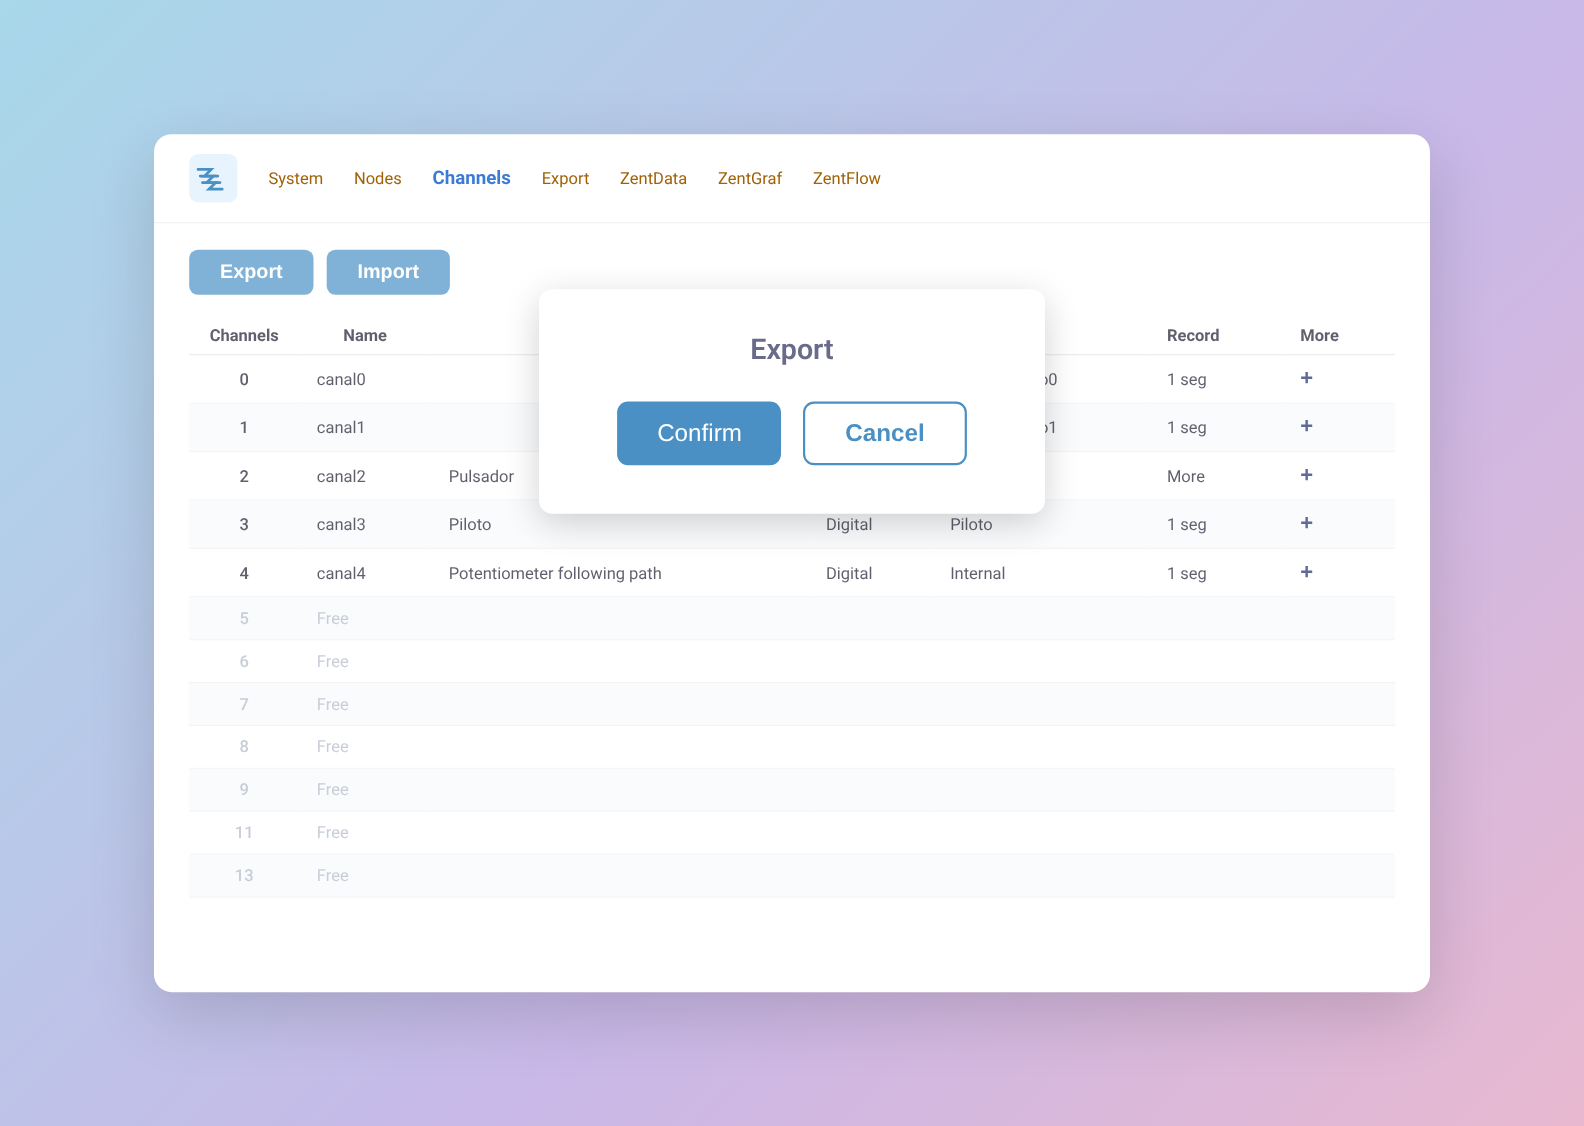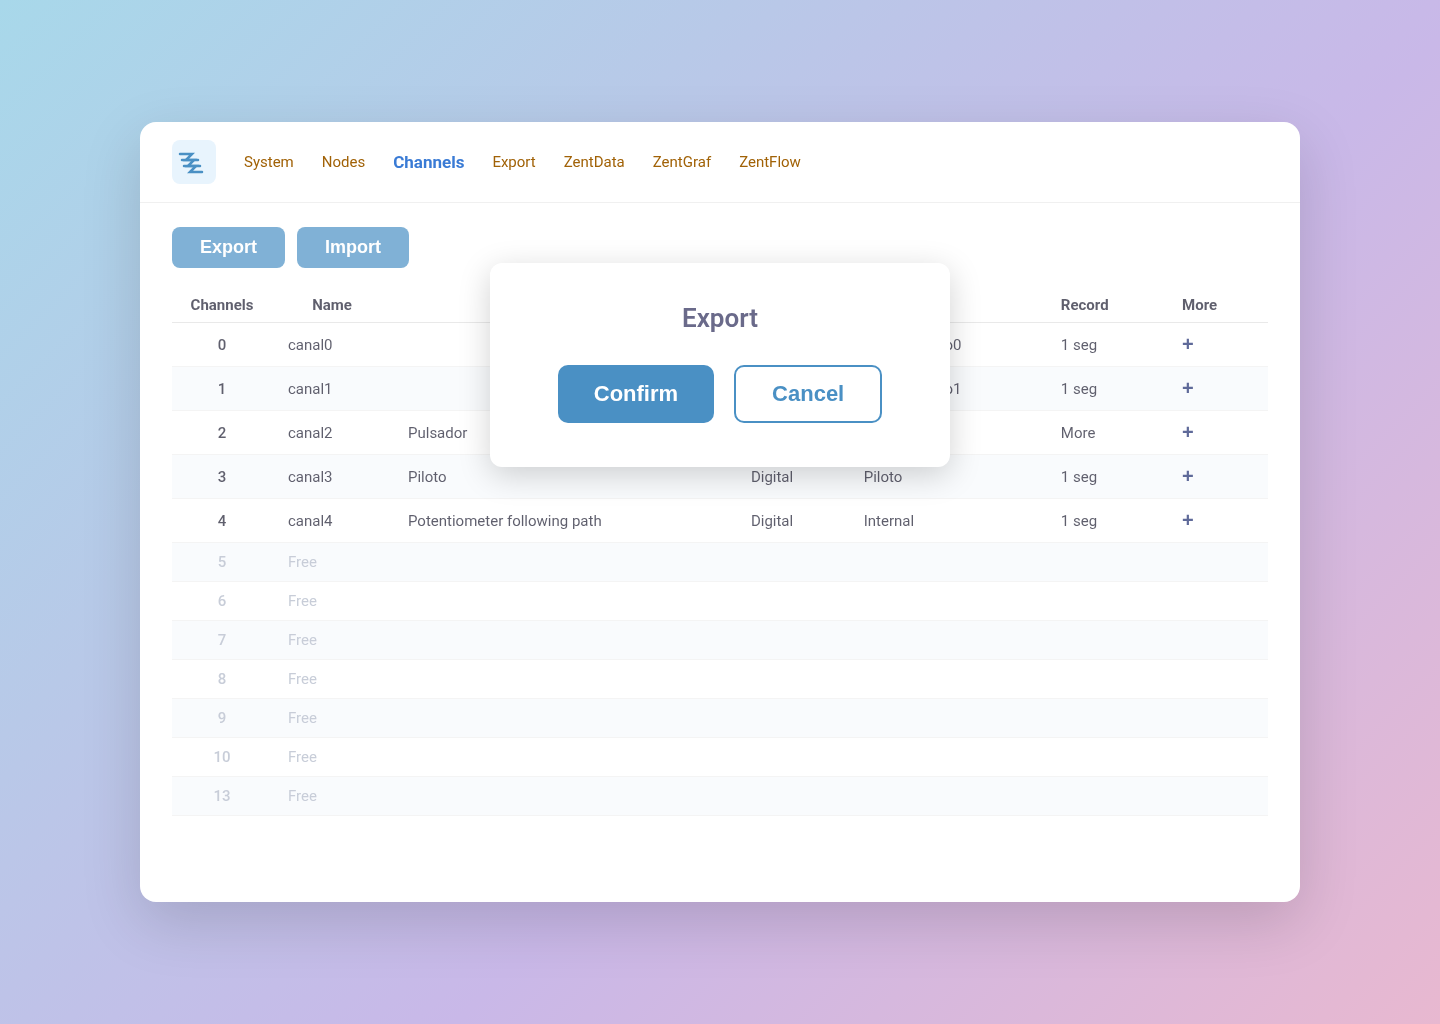--- a/index.html
+++ b/index.html
@@ -166,21 +166,21 @@
       gap: 20px;
     }
 
     .btn-confirm {
       background: #4a90c4;
       color: #ffffff;
       border: none;
       border-radius: 10px;
       padding: 14px 36px;
       font-size: 22px;
-      font-weight: 700;
+      font-weight: 400;
       cursor: pointer;
       min-width: 140px;
     }
 
     .btn-cancel {
       background: #ffffff;
       color: #4a90c4;
       border: 2px solid #4a90c4;
       border-radius: 10px;
       padding: 14px 36px;
@@ -318,21 +318,21 @@
             <tr>
       <td class=" free-channel">9</td>
       <td class=" free-channel">Free</td>
       <td></td>
       <td></td>
       <td></td>
       <td></td>
       <td></td>
     </tr>
             <tr>
-      <td class=" free-channel">10</td>
+      <td class=" free-channel">11</td>
       <td class=" free-channel">Free</td>
       <td></td>
       <td></td>
       <td></td>
       <td></td>
       <td></td>
     </tr>
             <tr>
       <td class=" free-channel">13</td>
       <td class=" free-channel">Free</td>

